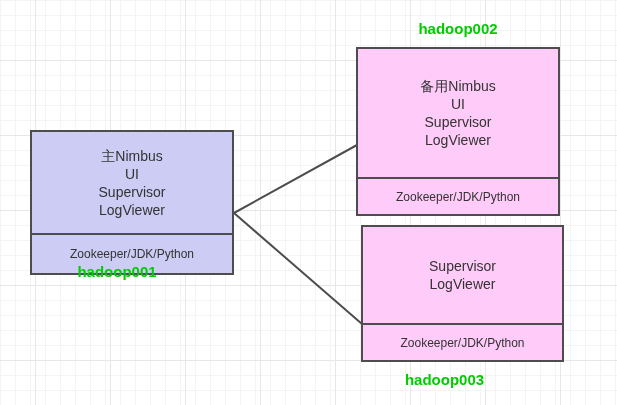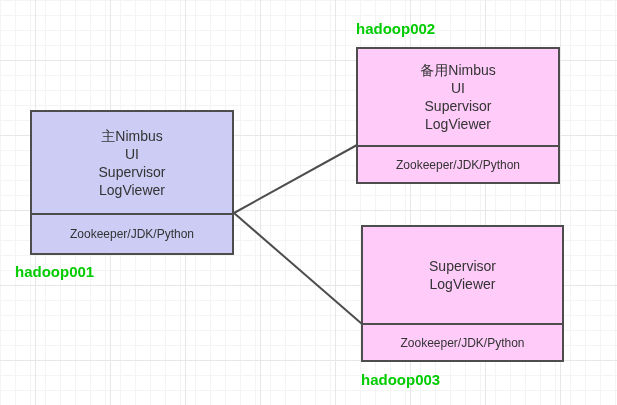--- a/index.html
+++ b/index.html
@@ -30,21 +30,21 @@
 
   .node {
     position: absolute;
     border: 2px solid #4d4d4d;
     display: flex;
     flex-direction: column;
     color: #333333;
     font-size: 14px;
     text-align: center;
   }
-  .node.lavender { background: #ccccf5; }
+  .node.lavender { background: #ccccf5; margin-top: 20px; }
   .node.pink     { background: #ffccfa; }
 
   .services {
     flex: 1;
     display: flex;
     flex-direction: column;
     justify-content: center;
     line-height: 18px;
   }
   .runtime {
@@ -53,34 +53,35 @@
     align-items: center;
     justify-content: center;
     font-size: 12px;
   }
 
   .host-label {
     position: absolute;
     color: #00cc00;
     font-weight: bold;
     font-size: 15px;
+    text-align: center;
     white-space: nowrap;
   }
 
   
   #node1 { left: 30px;  top: 110px; width: 204px; height: 145px; }
   #node1 .runtime { height: 40px; }
-  #node2 { left: 356px; top: 47px;  width: 204px; height: 137px; }
+  #node2 { left: 356px; top: 47px;  width: 204px; height: 169px; }
   #node2 .runtime { height: 37px; }
   #node3 { left: 361px; top: 225px; width: 203px; height: 137px; }
   #node3 .runtime { height: 37px; }
 
   #label1 { left: 15px;  top: 263px; width: 204px; }
   #label2 { left: 356px; top: 20px;  width: 204px; }
-  #label3 { left: 361px; top: 371px; width: 203px; }
+  #label3 { left: 343px; top: 371px; width: 203px; }
 </style>
 </head>
 <body>
 
 <div class="canvas">
 
   <svg class="edges" viewBox="0 0 617 405" xmlns="http://www.w3.org/2000/svg">
     <line x1="234" y1="213" x2="357" y2="145" stroke="#4d4d4d" stroke-width="2"></line>
     <line x1="234" y1="213" x2="362" y2="324" stroke="#4d4d4d" stroke-width="2"></line>
   </svg>

